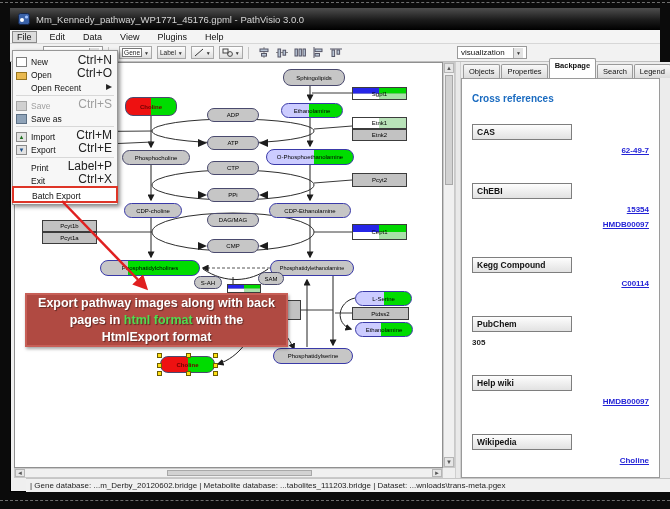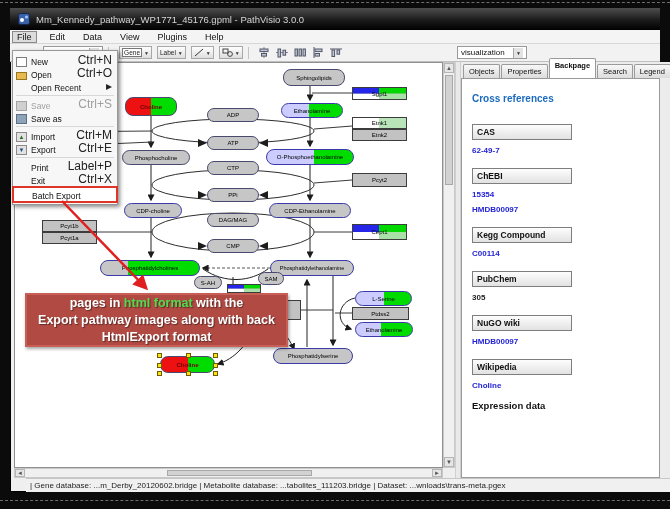--- a/index.html
+++ b/index.html
@@ -61,23 +61,23 @@
   
   #red-arrow { left:0; top:0; width:670px; height:509px; z-index:40; pointer-events:none; }
 
   
   #right-panel { left:461px; top:62px; width:211px; height:416px; z-index:10; background:#ececec; }
   #tabs { height:16px; display:flex; align-items:flex-end; padding-left:2px; }
   .tab { font-size:7.5px; color:#111; background:linear-gradient(#f8f8f8,#dcdcdc); border:1px solid #9a9a9a; border-bottom:none; padding:2px 5px 2px 5px; margin-right:1px; border-radius:2px 2px 0 0; }
   .tab.active { background:#fff; position:relative; top:1px; padding-bottom:9px; font-weight:bold; }
   #panel-body { position:absolute; left:0; top:16px; width:199px; height:400px; background:#fff; border:1px solid #9a9a9a; padding:14px 10px 12px 10px; overflow:hidden; }
   #xref-title { color:#1a6bc0; font-weight:bold; font-size:10px; margin-bottom:20px; }
-  .xref-header { width:100px; border:1px solid #7e7e7e; background:linear-gradient(#fdfdfd,#e2e2e2); font-weight:bold; font-size:8.5px; color:#111; padding:2px 4px; margin-top:13px; }
+  .xref-header { width:100px; border:1px solid #7e7e7e; background:linear-gradient(#fdfdfd,#e2e2e2); font-weight:bold; font-size:8.5px; color:#111; padding:2px 4px; margin-top:28px; }
   .xref-value { font-size:8px; font-weight:bold; margin-top:6px; color:#222; }
-  .xref-value.link { color:#2323d6; cursor:pointer; }
+  .xref-value.link { color:#2323d6; text-decoration:underline; cursor:pointer;text-align:right; }
   #expr-title { font-weight:bold; font-size:9.5px; color:#111; margin-top:10px; }
 
   
   #statusbar { left:26px; top:478px; width:650px; height:14px; background:#f0f0f0; border-top:1px solid #c6c6c6; z-index:10; display:flex; align-items:center; padding-left:4px; font-size:8px; color:#222; white-space:nowrap; }
   .frame-dash { left:0; width:670px; height:0; border-top:1px dashed #6e6e6e; z-index:45; }
 </style>
 </head>
 <body>
 <div id="screen">
 
@@ -265,22 +265,22 @@
   <div class="node gene" style="left:352px;top:129px;width:55px;height:12px;">Etnk2</div>
   <div class="node gene" style="left:352px;top:173px;width:55px;height:14px;">Pcyt2</div>
   <div class="node gene" style="left:352px;top:224px;width:55px;height:16px;background-image:linear-gradient(to right,#2626e8 50%,#00d800 50%),linear-gradient(to right,#fff 50%,#a8e0a8 50%);background-size:100% 50%,100% 50%;background-position:top,bottom;background-repeat:no-repeat;">Cept1</div>
   <div class="node gene" style="left:42px;top:220px;width:55px;height:12px;">Pcyt1b</div>
   <div class="node gene" style="left:42px;top:232px;width:55px;height:12px;">Pcyt1a</div>
   <div class="node gene" style="left:352px;top:307px;width:57px;height:13px;">Ptdss2</div>
   <div class="node gene" style="left:227px;top:284px;width:34px;height:9px;background-image:linear-gradient(to right,#2626e8 50%,#00d800 50%),linear-gradient(to right,#fff 50%,#a8e0a8 50%);background-size:100% 50%,100% 50%;background-position:top,bottom;background-repeat:no-repeat;"></div>
   <div class="node gene" style="left:283px;top:300px;width:18px;height:20px;"></div>
 
   <div class="abs" id="annotation">
+    <div>Export pathway images along with back</div>
     <div><span>pages in </span><span class="hl">html format</span><span> with the</span></div>
-    <div>Export pathway images along with back</div>
     <div>HtmlExport format</div>
   </div>
 
   <div class="abs" id="file-menu">
     <div class="menu-item">
       <span class="ic"></span>
       <span class="mi-label">New</span>
       <span class="mi-shortcut">Ctrl+N</span>
     </div>
     <div class="menu-item">
@@ -367,21 +367,21 @@
       <div class="xref-value link">15354</div>
 
       <div class="xref-value link">HMDB00097</div>
 
       <div class="xref-header">Kegg Compound</div>
       <div class="xref-value link">C00114</div>
 
       <div class="xref-header">PubChem</div>
       <div class="xref-value">305</div>
 
-      <div class="xref-header">NuGO wiki</div>
+      <div class="xref-header">Help wiki</div>
       <div class="xref-value link">HMDB00097</div>
 
       <div class="xref-header">Wikipedia</div>
       <div class="xref-value link">Choline</div>
 
       <div id="expr-title">Expression data</div>
     </div>
   </div>
 
   <div class="abs" id="statusbar">

